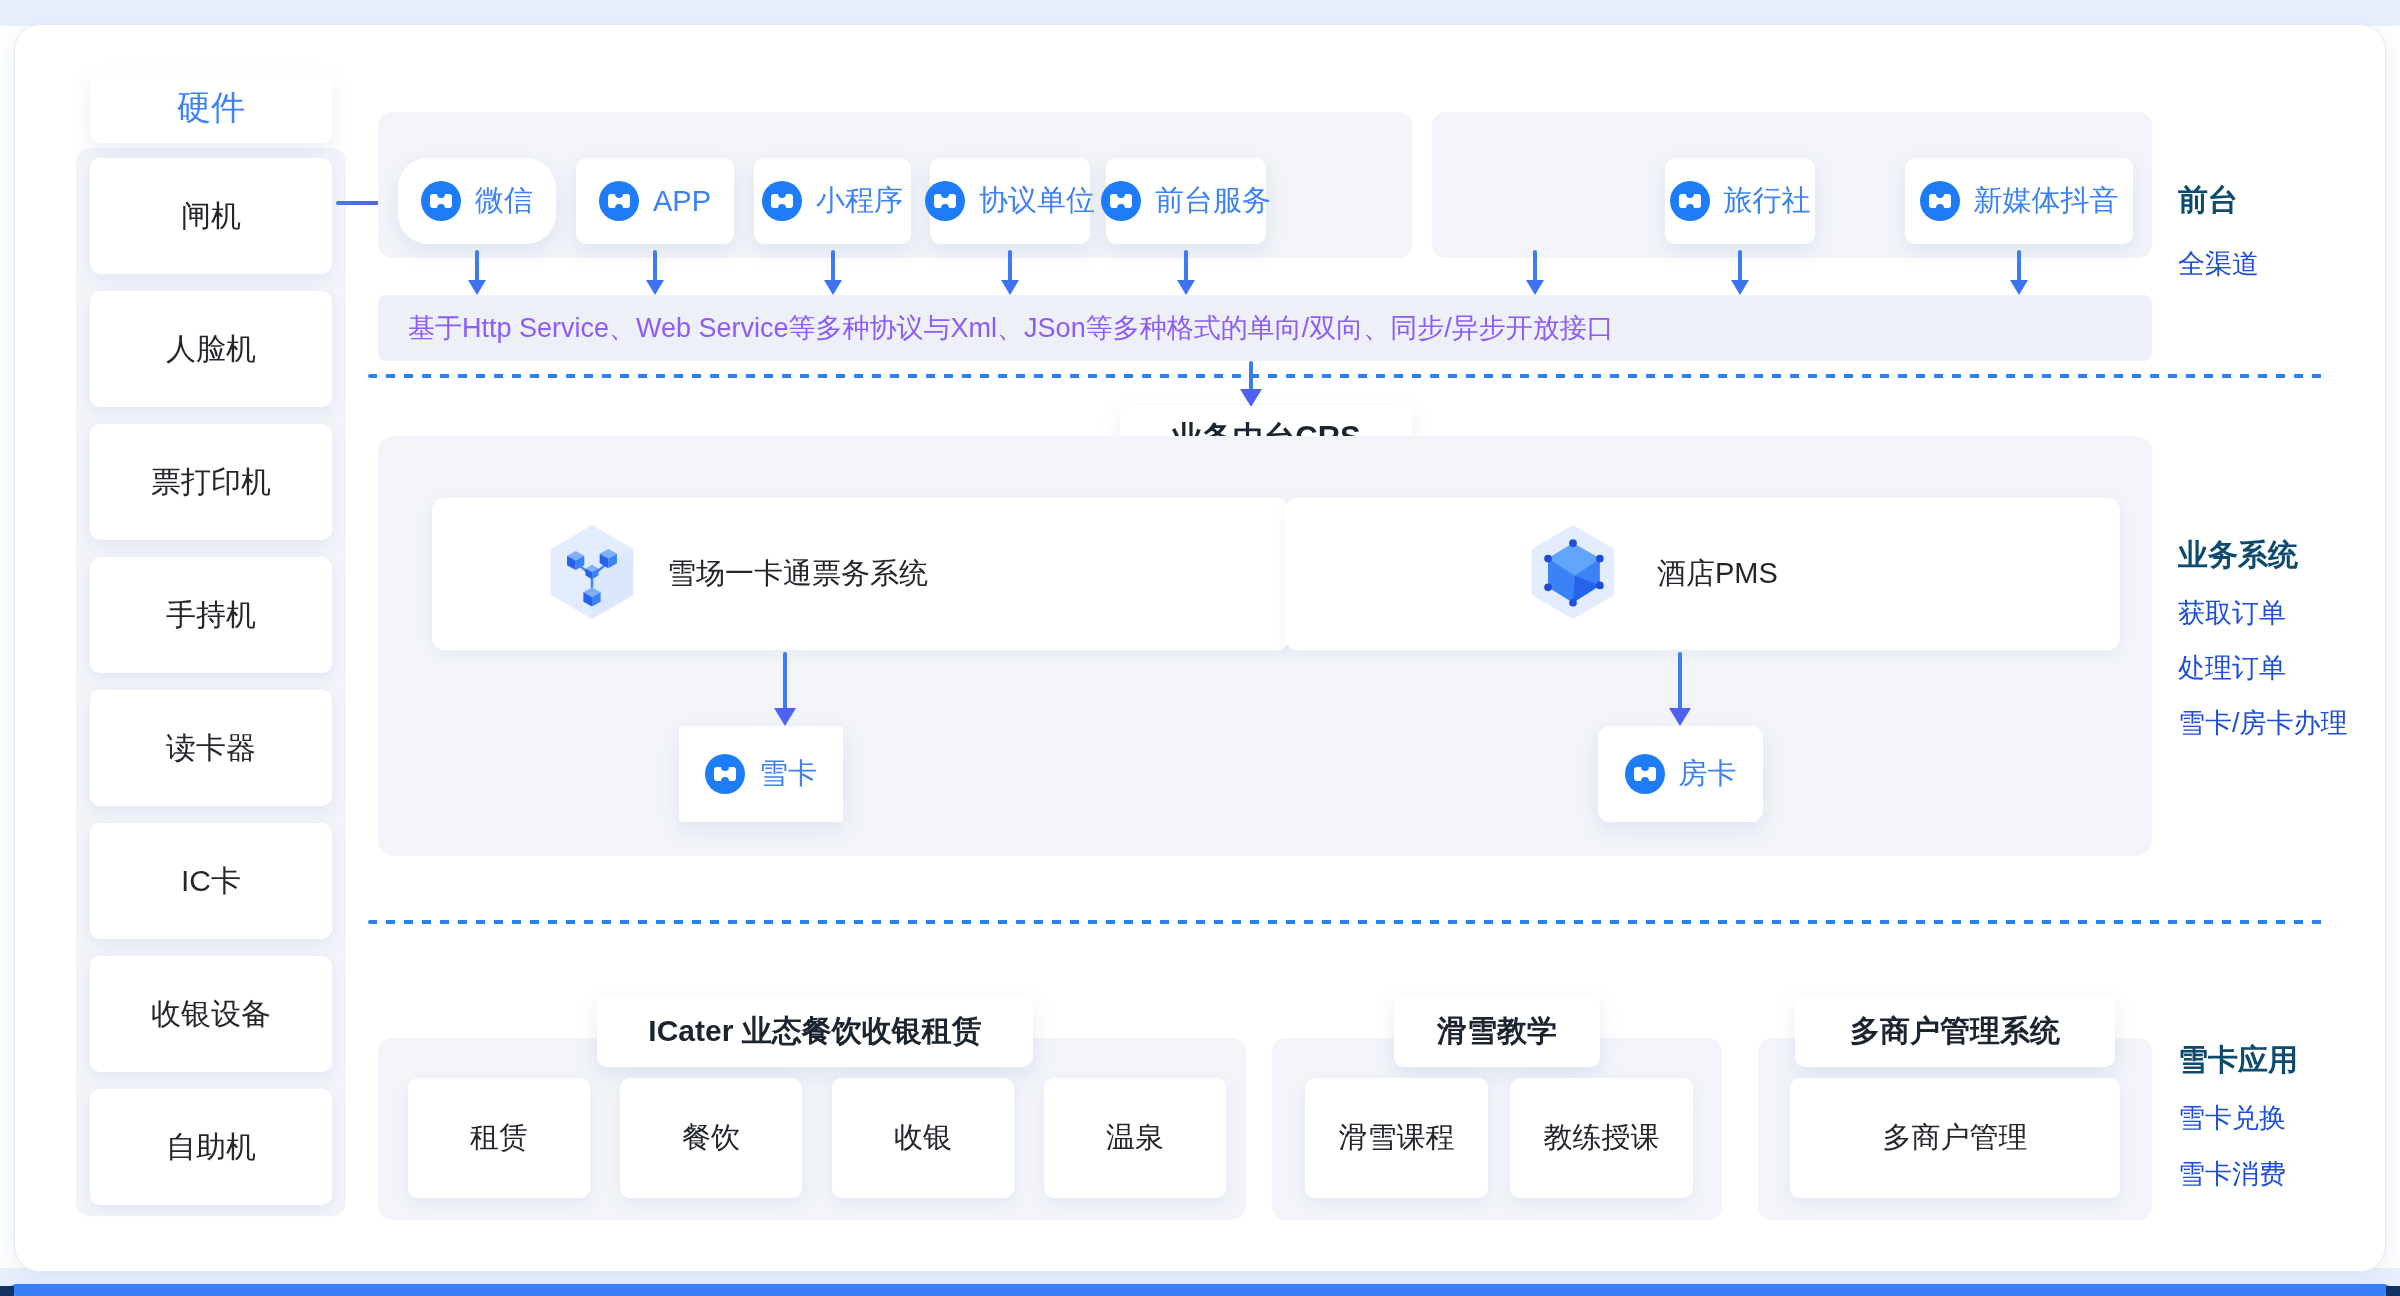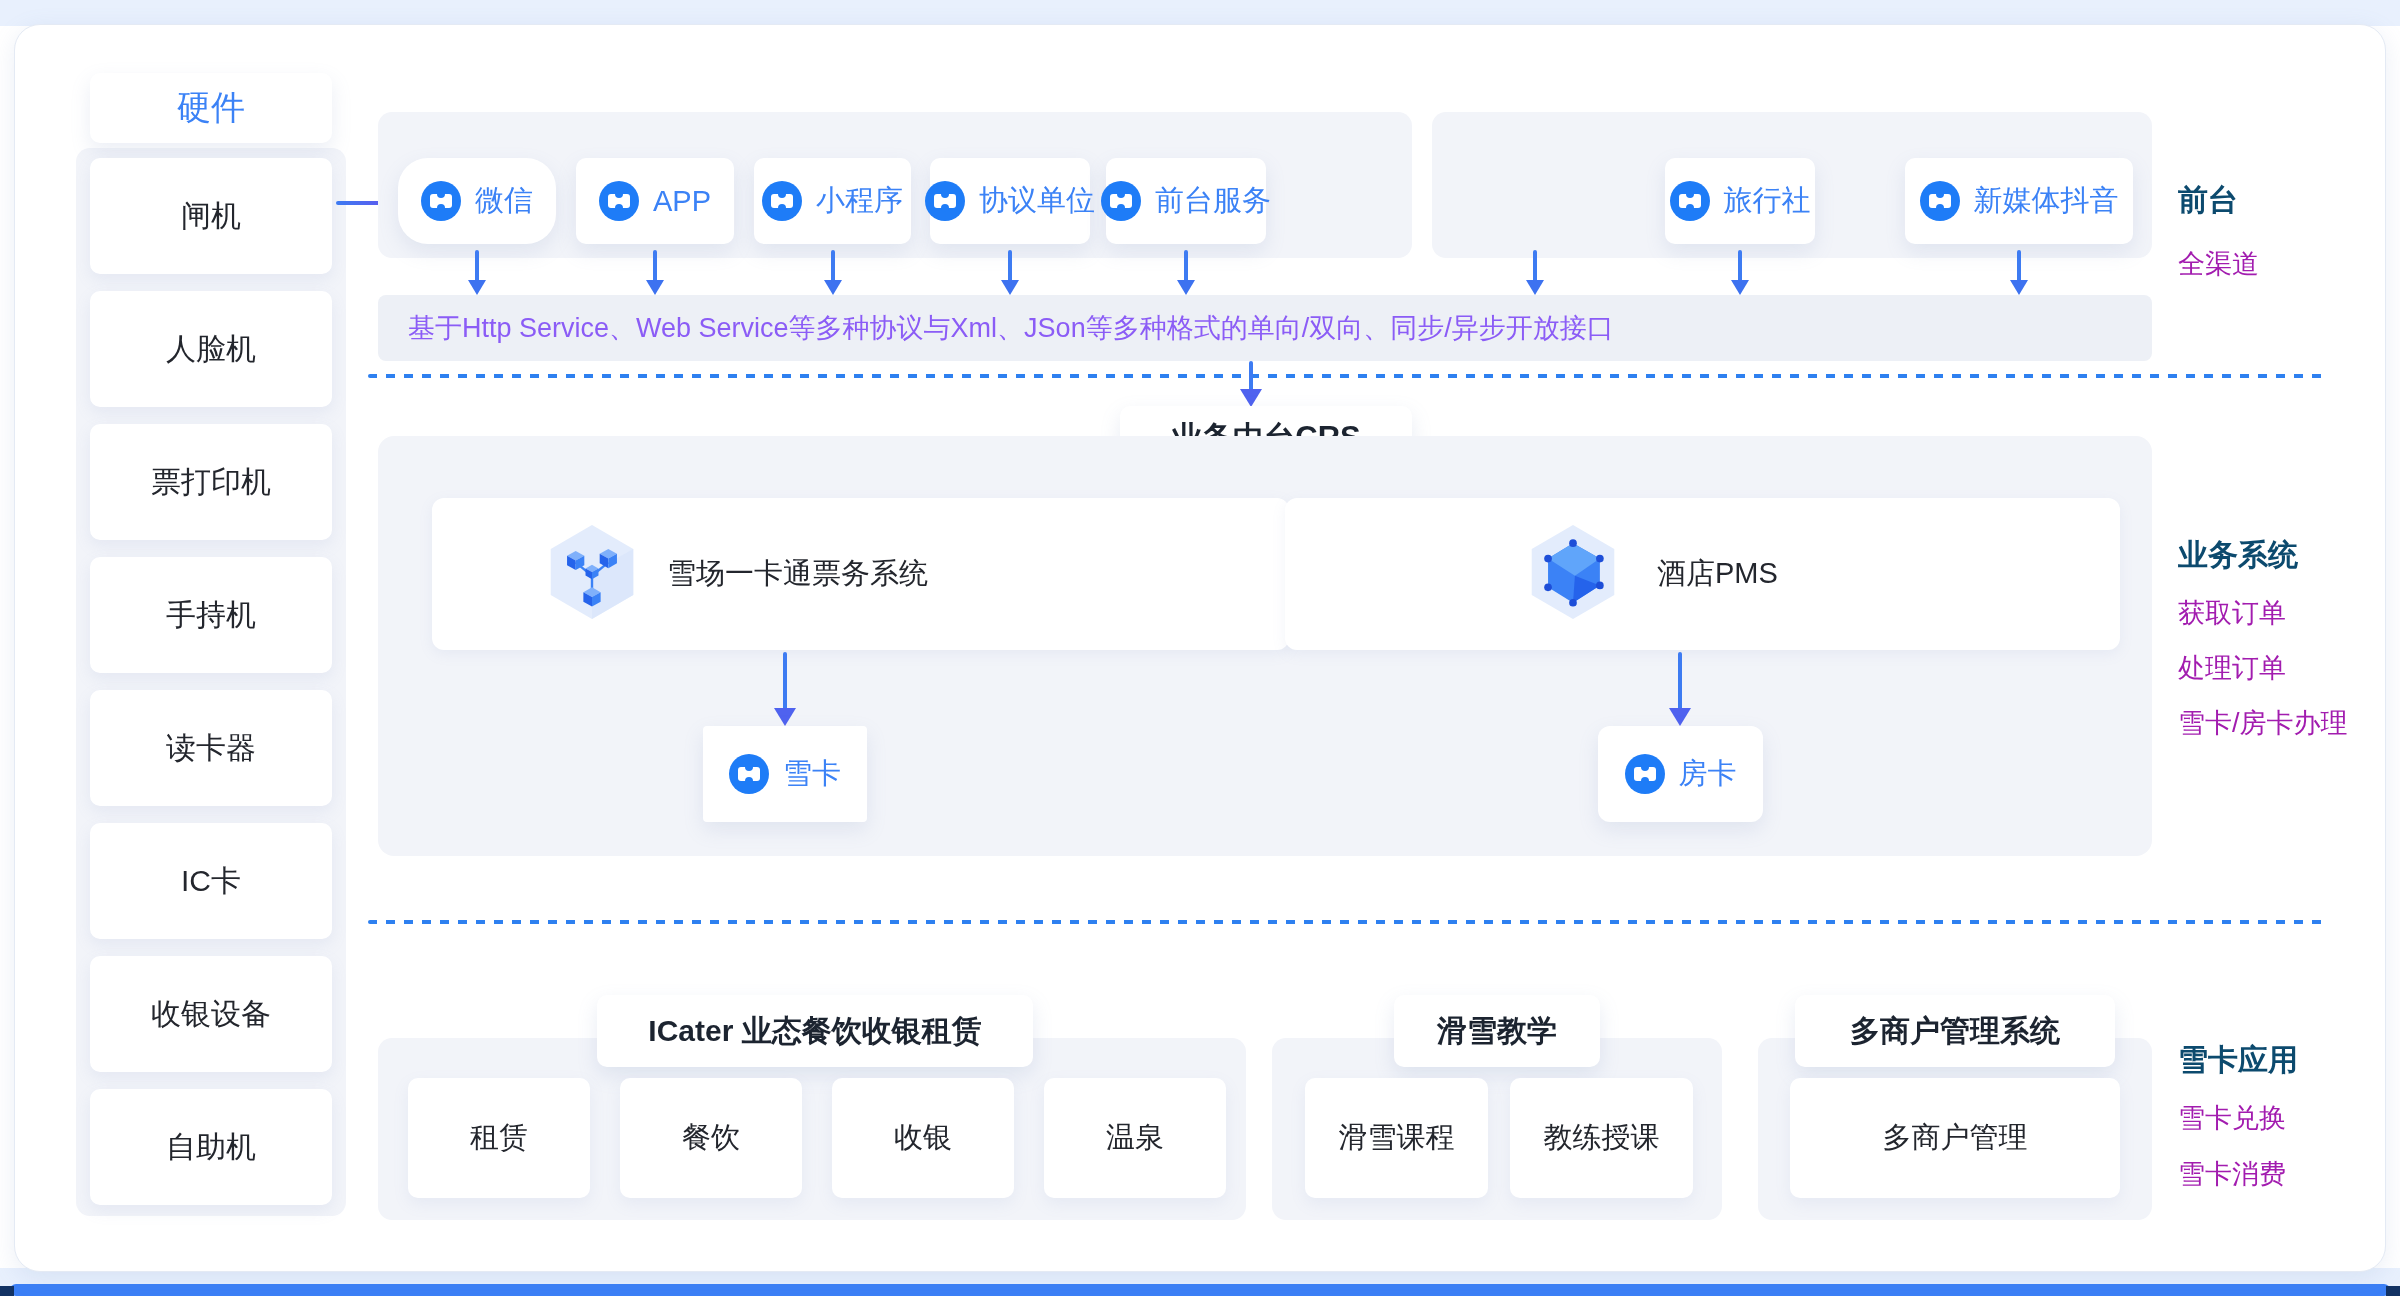--- a/index.html
+++ b/index.html
@@ -26,21 +26,21 @@
               border-top:18px solid #4f62ef;}
   .ahead-down.small{border-left-width:9px;border-right-width:9px;border-top-width:15px;border-top-color:#3d72f0;}
   .hline{position:absolute;height:4px;border-radius:2px;background:linear-gradient(90deg,#3d7bf2,#5f57ee);}
   .ahead-right{position:absolute;width:0;height:0;border-top:13px solid transparent;border-bottom:13px solid transparent;
                border-left:22px solid #5e55ed;}
   .dashline{position:absolute;height:4px;border-radius:2px;
             background:repeating-linear-gradient(90deg,#2e80f0 0 9px,transparent 9px 18px);}
   .bar{position:absolute;background:#edf0f6;border-radius:8px;display:flex;align-items:center;
        font-size:27px;color:#8b5cf6;padding-left:30px;box-sizing:border-box;text-align:right;}
   .rt-title{position:absolute;left:2178px;font-size:30px;font-weight:700;color:#0c4a6e;white-space:nowrap;}
-  .rt-sub{position:absolute;left:2178px;font-size:27px;color:#a21caf;white-space:nowrap;}
+  .rt-sub{position:absolute;left:2178px;font-size:27px;color:#1d4ed8;white-space:nowrap;}
   .card{position:absolute;background:#ffffff;border-radius:12px;box-shadow:0 4px 14px rgba(130,150,195,.10);
         display:flex;align-items:center;box-sizing:border-box;}
   .card .lbl{font-size:29px;color:#23262d;font-weight:500;}
   .hdr-chip{position:absolute;background:#ffffff;border-radius:10px;box-shadow:0 8px 20px rgba(130,150,195,.18);
             display:flex;align-items:center;justify-content:center;font-size:30px;font-weight:700;color:#1c2430;white-space:nowrap;}
   .item-box{position:absolute;background:#ffffff;border-radius:10px;box-shadow:0 6px 16px rgba(130,150,195,.10);
             display:flex;align-items:center;justify-content:center;font-size:29px;color:#23262d;font-weight:500;}
   .hexwrap{flex:none;}
 </style>
 </head>
@@ -184,21 +184,21 @@
           <circle cx="50" cy="84" r="4"></circle>
             <circle cx="24" cy="68" r="4"></circle>
             <circle cx="24" cy="38" r="4"></circle>
         </g>
       </svg></span>
     <span class="lbl">酒店PMS</span>
   </div>
 
   <div class="vline" style="left:783px;top:652px;height:58px;"></div>
   <div class="ahead-down" style="left:774px;top:708px;"></div>
-  <div class="chip" style="left:703px;top:726px;width:164px;height:96px;border-radius:4px;">
+  <div class="chip" style="left:679px;top:726px;width:164px;height:96px;border-radius:4px;">
     <span class="cicon"></span>
       <span class="lbl">雪卡</span>
     </div>
 
   <div class="vline" style="left:1678px;top:652px;height:58px;"></div>
   <div class="ahead-down" style="left:1669px;top:708px;"></div>
   <div class="chip" style="left:1598px;top:726px;width:165px;height:96px;border-radius:12px;">
     <span class="cicon"></span>
       <span class="lbl">房卡</span>
     </div>

